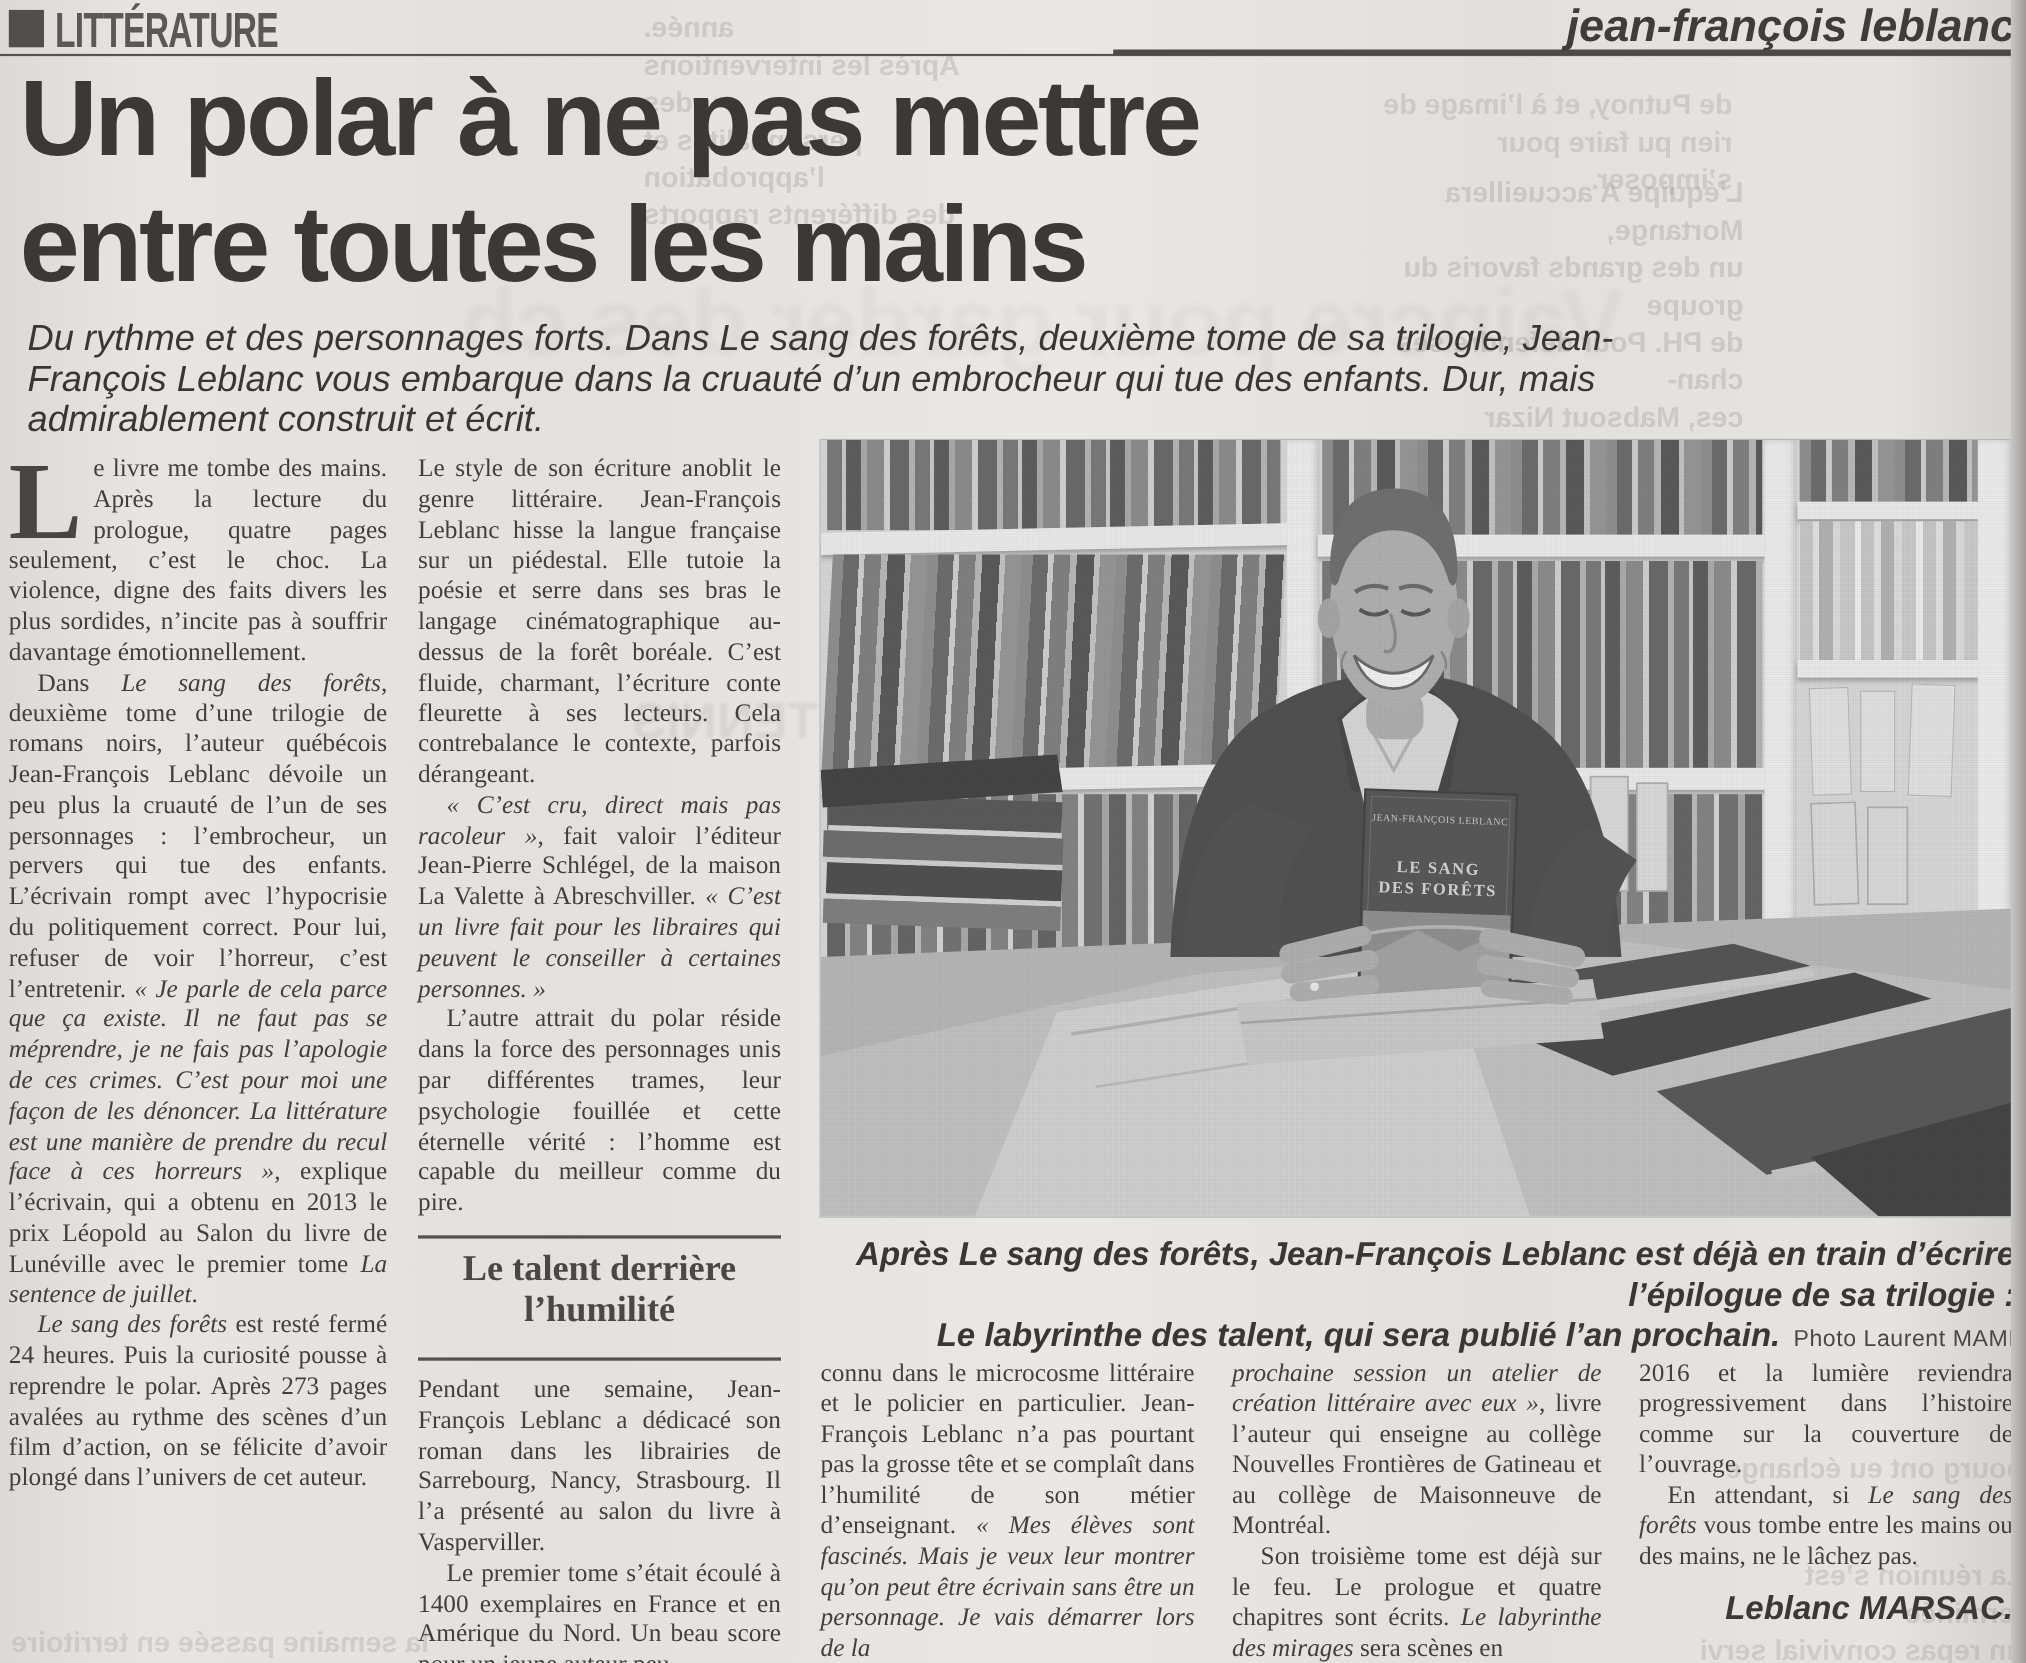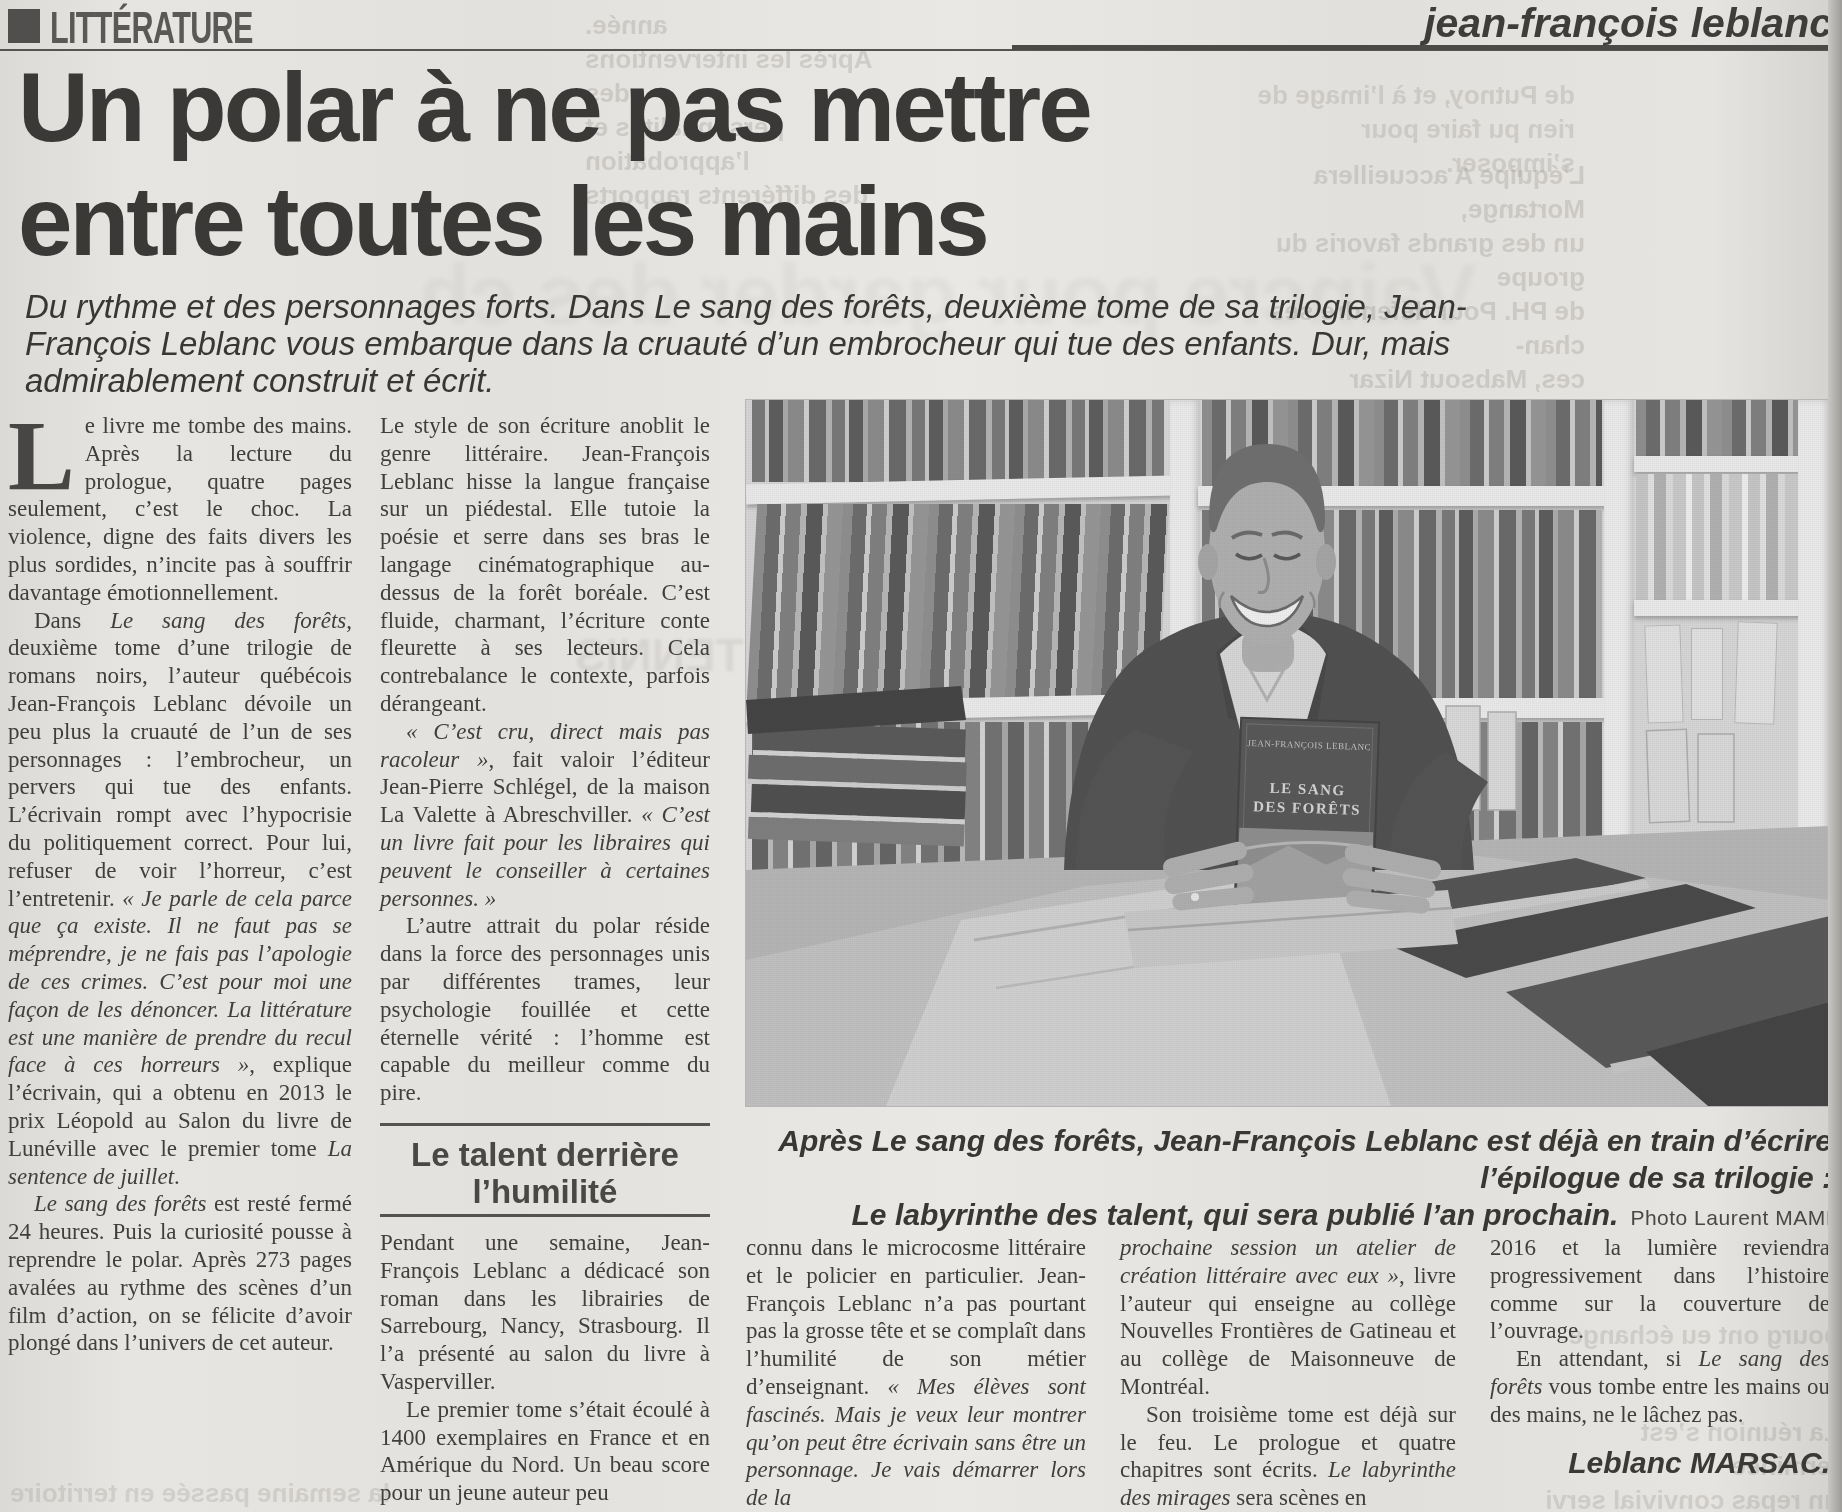--- a/index.html
+++ b/index.html
@@ -25,23 +25,23 @@
   .bodycol p{margin:0;text-indent:26px;}
   .bodycol p.first{text-indent:0;}
   i{font-style:italic;}
   .col1{left:8px;top:412px;width:344px;}
   .col2{left:380px;top:412px;width:330px;}
   .col3{left:746px;top:1234px;width:340px;}
   .col4{left:1120px;top:1234px;width:336px;}
   .col5{left:1490px;top:1234px;width:340px;}
   .dropcap{float:left;font-family:"Liberation Serif",serif;font-weight:bold;font-size:100px;
     line-height:76px;padding:6px 10px 0 0;color:#484644;}
-  .subhead{font-family:Liberation Sans, sans-serif;font-weight:bold;font-size:33px;line-height:37px;
+  .subhead{font-family:Liberation Serif, serif;font-weight:bold;font-size:33px;line-height:37px;
     text-align:center;color:#4a4846;border-top:3px solid #55534f;border-bottom:3px solid #55534f;
-    padding:10px 2px 4px;margin:16px 0 12px;text-indent:0 !important;}
+    padding:10px 2px 24px;margin:16px 0 12px;text-indent:0 !important;}
   .signature{text-align:right;font-family:"Liberation Sans",sans-serif;font-weight:bold;font-style:italic;
     font-size:30px;margin-top:20px;color:#3b3937;}
   
   .photo{left:746px;top:400px;width:1084px;height:706px;background:#d8d6d2;overflow:hidden;
     filter:grayscale(1) contrast(.95) brightness(1.02);outline:1px solid #b7b5b1;}
   .photo *{position:absolute;}
   .bk1{background:repeating-linear-gradient(90deg,#78756f 0 13px,#c9c6c1 13px 17px,#5b5853 17px 31px,#aba8a3 31px 36px,#8a8782 36px 52px,#d2cfca 52px 57px,#67645f 57px 74px,#b5b2ad 74px 80px);}
   .bk2{background:repeating-linear-gradient(90deg,#8e8b86 0 10px,#6a6762 10px 24px,#cfccc7 24px 29px,#7f7c77 29px 44px,#b8b5b0 44px 50px,#57544f 50px 66px,#c4c1bc 66px 71px,#96938e 71px 86px);}
   .bk3{background:repeating-linear-gradient(90deg,#63605b 0 16px,#bcb9b4 16px 21px,#827f7a 21px 36px,#d6d3ce 36px 41px,#716e69 41px 58px,#a8a5a0 58px 64px);}
   .bkl{background:repeating-linear-gradient(90deg,#c7c4bf 0 12px,#e3e1dd 12px 18px,#b2afaa 18px 30px,#dcdad6 30px 37px,#cbc8c3 37px 50px,#efedea 50px 56px);}

